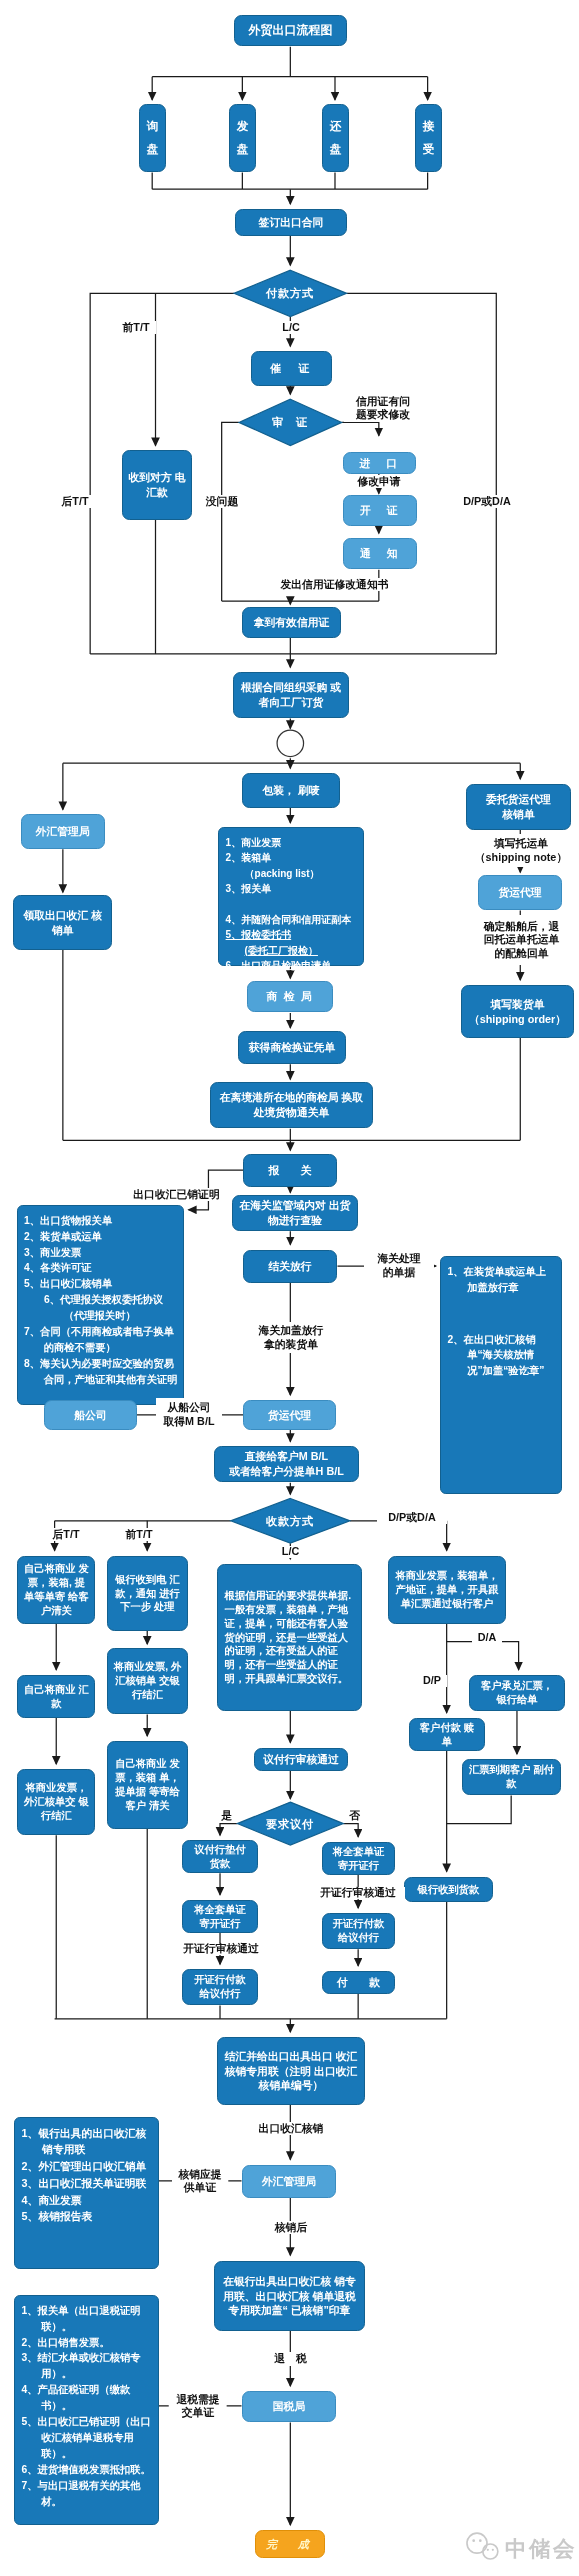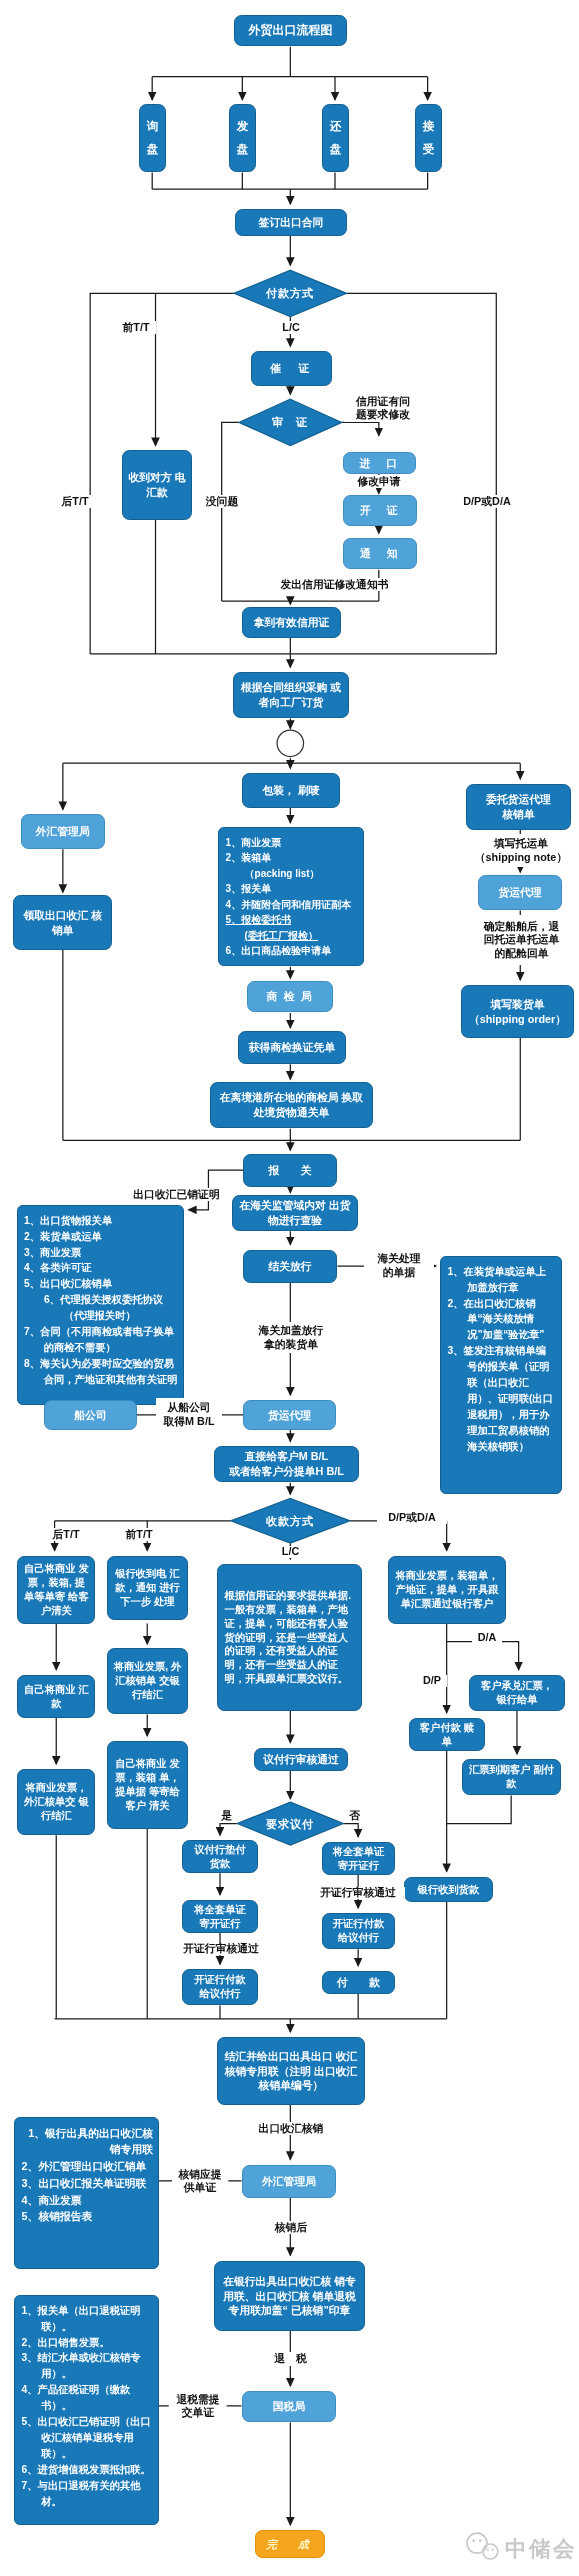--- a/index.html
+++ b/index.html
@@ -183,21 +183,21 @@
 
 <div class="box light" style="left:20.7px;top:814px;width:84px;height:35px">外汇管理局</div>
 <div class="box" style="left:13.2px;top:895px;width:99px;height:55px">领取出口收汇 核销单</div>
 
 <div class="box" style="left:242px;top:773px;width:98px;height:35px">包装， 刷唛</div>
 <div class="list" style="left:218px;top:827px;width:146px;height:139px;font-size:10px">
       <div class="li" style="white-space: pre-line;">1、商业发票</div>
       <div class="li" style="white-space: pre-line;">2、装箱单
 （packing list）</div>
       <div class="li" style="white-space: pre-line;">3、报关单</div>
-      <div class="li" style="white-space: pre-line;">4、并随附合同和信用证副本</div>
+      <div class="li" style="white-space: pre-line; margin-top: 15px;">4、并随附合同和信用证副本</div>
       <div class="li" style="white-space: pre-line; text-decoration: underline;">5、报检委托书
 (委托工厂报检）</div>
       <div class="li" style="white-space: pre-line;">6、出口商品检验申请单</div>
     </div>
 <div class="box light" style="left:247px;top:981px;width:86px;height:31px;letter-spacing:1.7px">商 检 局</div>
 <div class="box" style="left:238px;top:1031px;width:108px;height:33px">获得商检换证凭单</div>
 <div class="box" style="left:210px;top:1082px;width:163px;height:46px">在离境港所在地的商检局 换取处境货物通关单</div>
 
 <div class="box" style="left:466px;top:784px;width:105px;height:46px">委托货运代理
 核销单</div>
@@ -221,41 +221,40 @@
       <div class="li" style="white-space: pre-line; margin-left: 20px;">6、代理报关授权委托协议（代理报关时）</div>
       <div class="li" style="white-space: pre-line;">7、合同（不用商检或者电子换单的商检不需要）</div>
       <div class="li" style="white-space: pre-line;">8、海关认为必要时应交验的贸易合同，产地证和其他有关证明</div>
     </div>
 <div class="box" style="left:232px;top:1195px;width:126px;height:36px">在海关监管域内对 出货物进行查验</div>
 <div class="box" style="left:243px;top:1250px;width:94px;height:33px">结关放行</div>
 <div class="lbl" style="left:364px;top:1250px;width:70px;height:31px">海关处理
 的单据</div>
 <div class="list" style="left:440px;top:1256px;width:122px;height:238px;font-size:10.3px">
       <div class="li" style="white-space: pre-line;">1、在装货单或运单上加盖放行章</div>
-      <div class="li" style="white-space: pre-line;">2、在出口收汇核销单“海关核放情况”加盖“验讫章”</div>
-      <div class="li" style="white-space: pre-line;">3、签发注有核销单编号的报关单（证明联（出口收汇用）、证明联(出口退税用），用于办理加工贸易核销的海关核销联）</div>
+      <div class="li" style="white-space: pre-line; margin-top: 36px;">2、在出口收汇核销单“海关核放情况”加盖“验讫章”</div>
     </div>
 <div class="lbl" style="left:238px;top:1322px;width:106px;height:31px">海关加盖放行
 拿的装货单</div>
 
 <div class="box light" style="left:44px;top:1400px;width:93px;height:30px">船公司</div>
 <div class="lbl" style="left:156px;top:1398px;width:66px;height:33px">从船公司
 取得M B/L</div>
 <div class="box light" style="left:243px;top:1400px;width:93px;height:30px">货运代理</div>
 <div class="box" style="left:214px;top:1446px;width:145px;height:36px">直接给客户M B/L
 或者给客户分提单H B/L</div>
 
 <div class="dlabel" style="left:257px;top:1514px;width:66px">收款方式</div>
 <div class="lbl" style="left:46px;top:1528px;width:40px;height:13.2px">后T/T</div>
 <div class="lbl" style="left:119px;top:1528px;width:40px;height:13.2px">前T/T</div>
 <div class="lbl" style="left:278px;top:1546px;width:25px;height:12.4px">L/C</div>
 <div class="lbl" style="left:377px;top:1511px;width:70px;height:13.2px">D/P或D/A</div>
 
 <div class="box" style="left:17.4px;top:1556px;width:78px;height:68px;font-size:10.3px">自己将商业 发票，装箱, 提单等单寄 给客户清关</div>
-<div class="box" style="left:107px;top:1556px;width:81px;height:64px;font-size:10.3px">银行收到电 汇款，通知 进行下一步 处理</div>
+<div class="box" style="left:107px;top:1556px;width:81px;height:75px;font-size:10.3px">银行收到电 汇款，通知 进行下一步 处理</div>
 <div class="box" style="left:388px;top:1556px;width:118px;height:68px;font-size:10.3px">将商业发票，装箱单，产地证，提单，开具跟单汇票通过银行客户</div>
 <div class="box" style="left:217px;top:1564px;width:145px;height:147px;font-size:10.3px;text-align:left;padding:5px 6.6px">根据信用证的要求提供单据.一般有发票，装箱单，产地证，提单，可能还有客人验货的证明，还是一些受益人的证明，还有受益人的证明，还有一些受益人的证明，开具跟单汇票交议行。</div>
 
 <div class="box" style="left:17.4px;top:1675px;width:78px;height:43px;font-size:10.3px">自己将商业 汇款</div>
 <div class="box" style="left:17.4px;top:1769px;width:78px;height:66px;font-size:10.3px">将商业发票， 外汇核单交 银行结汇</div>
 <div class="box" style="left:107px;top:1648px;width:81px;height:66px;font-size:10.3px">将商业发票, 外汇核销单 交银行结汇</div>
 <div class="box" style="left:107px;top:1741px;width:81px;height:88px;font-size:10.3px">自己将商业 发票，装箱 单，提单据 等寄给客户 清关</div>
 
 <div class="box" style="left:254px;top:1748px;width:94px;height:23px">议付行审核通过</div>
 <div class="dlabel" style="left:257px;top:1817px;width:66px">要求议付</div>
@@ -273,21 +272,21 @@
 <div class="lbl" style="left:472px;top:1632px;width:30px;height:12.4px">D/A</div>
 <div class="lbl" style="left:417px;top:1675px;width:30px;height:12.4px">D/P</div>
 <div class="box" style="left:469px;top:1675px;width:96px;height:36px;font-size:10.3px">客户承兑汇票， 银行给单</div>
 <div class="box" style="left:409px;top:1718px;width:76px;height:33px;font-size:10.3px">客户付款 赎单</div>
 <div class="box" style="left:462px;top:1759px;width:99px;height:36px;font-size:10.3px">汇票到期客户 副付款</div>
 <div class="box" style="left:404px;top:1877px;width:89px;height:25px;font-size:10.3px">银行收到货款</div>
 
 <div class="box" style="left:217px;top:2037px;width:148px;height:68px">结汇并给出口出具出口 收汇核销专用联（注明 出口收汇核销单编号）</div>
 <div class="lbl" style="left:252px;top:2122px;width:78px;height:13.2px">出口收汇核销</div>
 <div class="list" style="left:14px;top:2117px;width:145px;height:152px;font-size:10.8px">
-      <div class="li" style="white-space: pre-line; text-align: right;">1、银行出具的出口收汇核销专用联</div>
+      <div class="li" style="white-space: pre-line;">1、银行出具的出口收汇核销专用联</div>
       <div class="li" style="white-space: pre-line;">2、外汇管理出口收汇销单</div>
       <div class="li" style="white-space: pre-line;">3、出口收汇报关单证明联</div>
       <div class="li" style="white-space: pre-line;">4、商业发票</div>
       <div class="li" style="white-space: pre-line;">5、核销报告表</div>
     </div>
 <div class="lbl" style="left:172px;top:2166px;width:56px;height:30px">核销应提
 供单证</div>
 <div class="box light" style="left:242px;top:2165px;width:94px;height:33px">外汇管理局</div>
 <div class="lbl" style="left:271px;top:2221px;width:40px;height:13.2px">核销后</div>
 <div class="box" style="left:214px;top:2261px;width:151px;height:70px">在银行出具出口收汇核 销专用联、出口收汇核 销单退税专用联加盖“ 已核销”印章</div>

